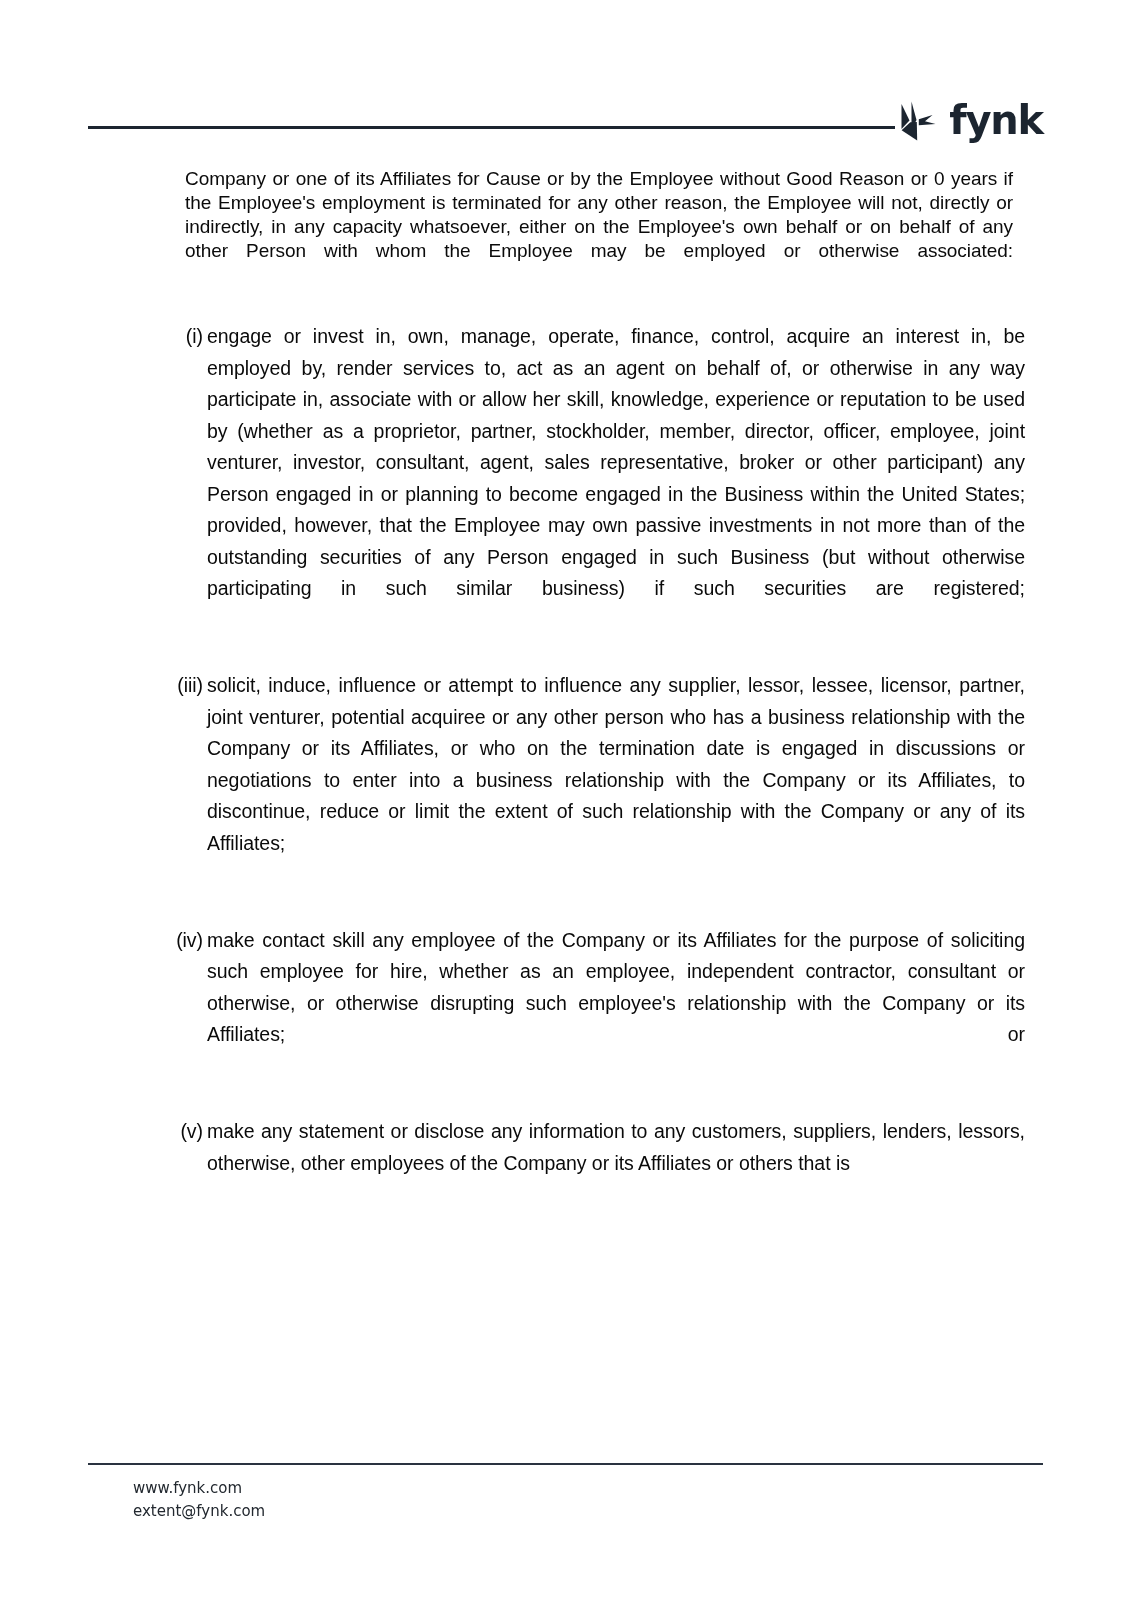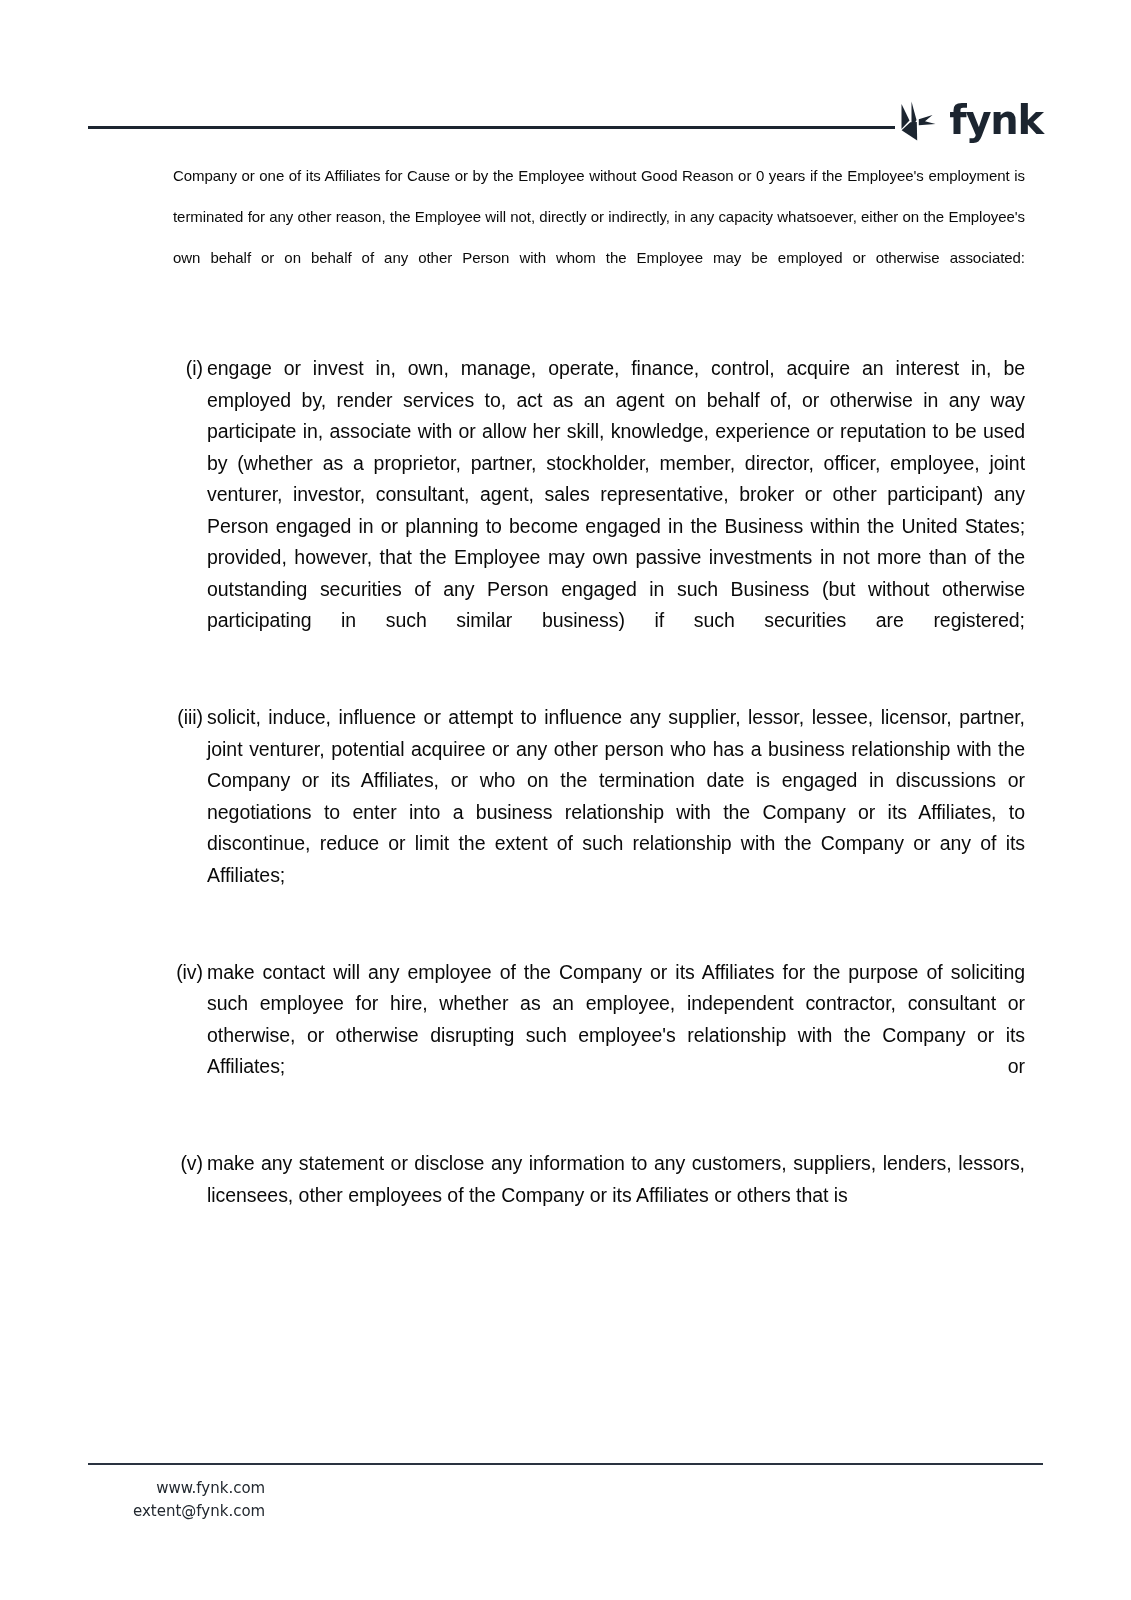--- a/index.html
+++ b/index.html
@@ -61,25 +61,25 @@
   }
 
   
   .content {
     position: absolute;
     left: 173px;
     top: 155px;
     width: 852px;
   }
   .para {
-    font-size: 15px;
-    line-height: 41px;
+    font-size: 19px;
+    line-height: 24px;
     text-align: justify;
     text-justify: inter-word;
-    margin: 0;
+    margin: 12px;
     color: #0a0a0a;
     letter-spacing: -0.05px;
   }
   .clause-list {
     margin: 0;
     padding: 0;
     list-style: none;
   }
   .clause {
     position: relative;
@@ -120,21 +120,20 @@
     display: none;
   }
 
   
   .page-footer {
     position: absolute;
     left: 0;
     bottom: 0;
     width: 1131px;
     height: 150px;
-    text-align: right;
   }
   .footer-rule {
     position: absolute;
     left: 88px;
     top: 13px;
     width: 955px;
     height: 2px;
     background: #2a3340;
   }
   .footer-lines {
@@ -177,25 +176,25 @@
       <li class="clause">
         <span class="clause-marker">(i)</span>
         <span class="clause-text">engage or invest in, own, manage, operate, finance, control, acquire an interest in, be employed by, render services to, act as an agent on behalf of, or otherwise in any way participate in, associate with or allow her skill, knowledge, experience or reputation to be used by (whether as a proprietor, partner, stockholder, member, director, officer, employee, joint venturer, investor, consultant, agent, sales representative, broker or other participant) any Person engaged in or planning to become engaged in the Business within the United States; provided, however, that the Employee may own passive investments in not more than of the outstanding securities of any Person engaged in such Business (but without otherwise participating in such similar business) if such securities are registered;</span>
       </li>
       <li class="clause">
         <span class="clause-marker">(iii)</span>
         <span class="clause-text">solicit, induce, influence or attempt to influence any supplier, lessor, lessee, licensor, partner, joint venturer, potential acquiree or any other person who has a business relationship with the Company or its Affiliates, or who on the termination date is engaged in discussions or negotiations to enter into a business relationship with the Company or its Affiliates, to discontinue, reduce or limit the extent of such relationship with the Company or any of its Affiliates;</span>
       </li>
       <li class="clause">
         <span class="clause-marker">(iv)</span>
-        <span class="clause-text">make contact will any employee of the Company or its Affiliates for the purpose of soliciting such employee for hire, whether as an employee, independent contractor, consultant or otherwise, or otherwise disrupting such employee's relationship with the Company or its Affiliates; or</span>
+        <span class="clause-text">make contact skill any employee of the Company or its Affiliates for the purpose of soliciting such employee for hire, whether as an employee, independent contractor, consultant or otherwise, or otherwise disrupting such employee's relationship with the Company or its Affiliates; or</span>
       </li>
       <li class="clause">
         <span class="clause-marker">(v)</span>
-        <span class="clause-text last">make any statement or disclose any information to any customers, suppliers, lenders, lessors, licensees, other employees of the Company or its Affiliates or others that is</span>
+        <span class="clause-text last">make any statement or disclose any information to any customers, suppliers, lenders, lessors, otherwise, other employees of the Company or its Affiliates or others that is</span>
       </li>
     </ol>
 
   </div>
 
   <div class="page-footer">
     <div class="footer-rule"></div>
     <div class="footer-lines">
       <span class="footer-line">www.fynk.com</span>
       <span class="footer-line">extent@fynk.com</span>

